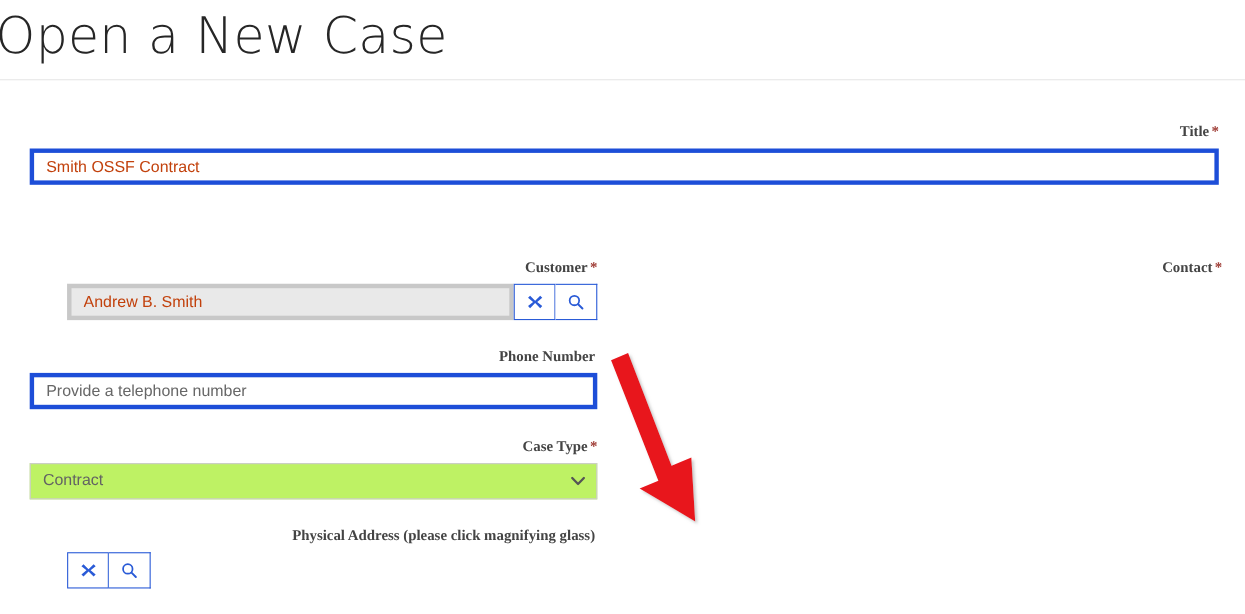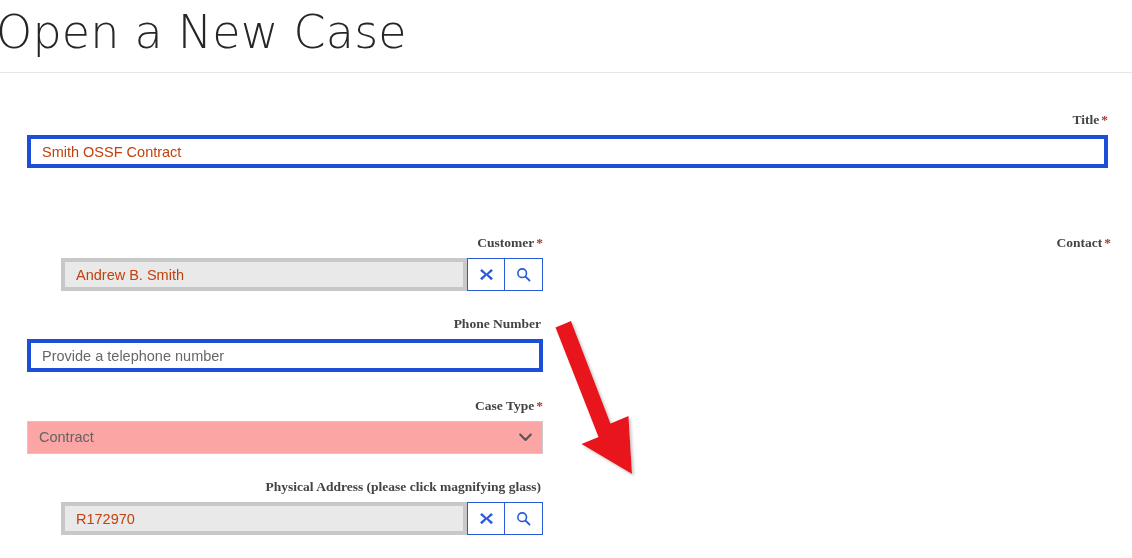--- a/index.html
+++ b/index.html
@@ -102,21 +102,21 @@
   
   .select-box {
     position: relative;
     width: 100%;
     height: 33px;
   }
   .select-box .select-face {
     width: 100%;
     height: 33px;
     border: 1px solid #cccccc;
-    background: #fca5a5;
+    background: #bef264;
     color: #636363;
     font-size: 14.5px;
     line-height: 31px;
     padding: 0 34px 0 11px;
     white-space: nowrap;
     overflow: hidden;
     text-overflow: ellipsis;
     font-family: "Liberation Sans", sans-serif;
   }
   .select-box .chevron {
@@ -216,21 +216,20 @@
         </svg>
       </span>
     </div>
   </div>
 
   <div class="field" id="f-address">
     <div class="field-label">
       <span>Physical Address (please click magnifying glass)</span><span class="req-star"></span>
     </div>
     <div class="lookup">
-      <input class="text-input readonlyish" type="text" value="R172970" style="">
       <button class="lookup-btn">
         <span>
           <svg width="15" height="15" viewBox="0 0 16 16" aria-hidden="true">
             <path d="M3.1 2.0 L8 6.9 L12.9 2.0 L14.9 4.0 L10.0 8.0 L14.9 12.0 L12.9 14.0 L8 9.1 L3.1 14.0 L1.1 12.0 L6.0 8.0 L1.1 4.0 Z" fill="#2a5bd7"></path>
           </svg>
         </span>
       </button>
       <button class="lookup-btn">
         <span>
           <svg width="15" height="15" viewBox="0 0 16 16" aria-hidden="true">

